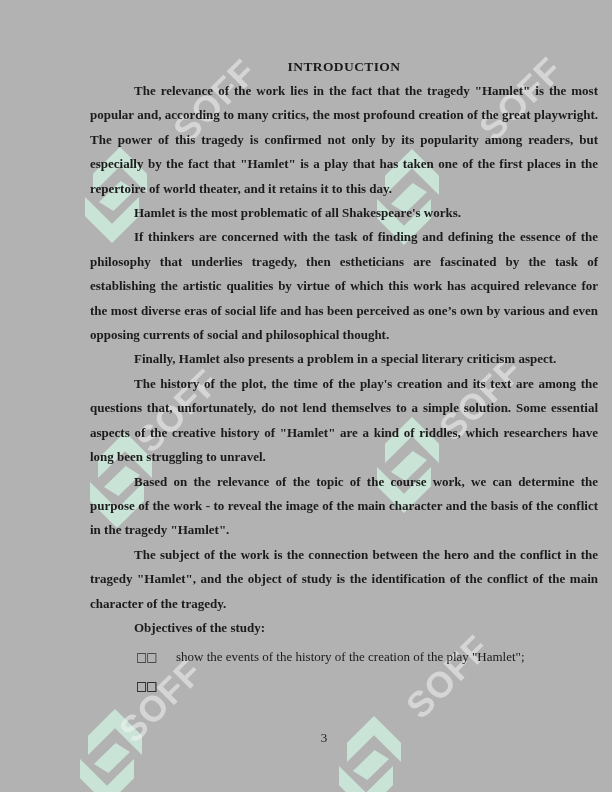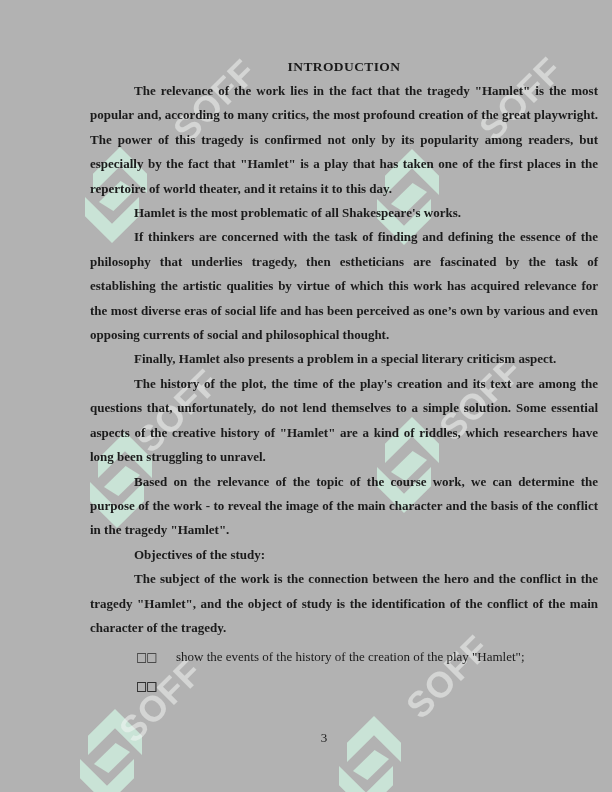--- a/index.html
+++ b/index.html
@@ -105,22 +105,22 @@
   </div>
 
   <main class="text-block">
     <h1 class="doc-title">INTRODUCTION</h1>
     <p class="para">The relevance of the work lies in the fact that the tragedy "Hamlet" is the most popular and, according to many critics, the most profound creation of the great playwright. The power of this tragedy is confirmed not only by its popularity among readers, but especially by the fact that "Hamlet" is a play that has taken one of the first places in the repertoire of world theater, and it retains it to this day.</p>
     <p class="para">Hamlet is the most problematic of all Shakespeare's works.</p>
     <p class="para">If thinkers are concerned with the task of finding and defining the essence of the philosophy that underlies tragedy, then estheticians are fascinated by the task of establishing the artistic qualities by virtue of which this work has acquired relevance for the most diverse eras of social life and has been perceived as one’s own by various and even opposing currents of social and philosophical thought.</p>
     <p class="para">Finally, Hamlet also presents a problem in a special literary criticism aspect.</p>
     <p class="para">The history of the plot, the time of the play's creation and its text are among the questions that, unfortunately, do not lend themselves to a simple solution. Some essential aspects of the creative history of "Hamlet" are a kind of riddles, which researchers have long been struggling to unravel.</p>
     <p class="para">Based on the relevance of the topic of the course work, we can determine the purpose of the work - to reveal the image of the main character and the basis of the conflict in the tragedy "Hamlet".</p>
+    <p class="para">The subject of the work is the connection between the hero and the conflict in the tragedy "Hamlet", and the object of study is the identification of the conflict of the main character of the tragedy.</p>
     <p class="para">Objectives of the study:</p>
-    <p class="para">The subject of the work is the connection between the hero and the conflict in the tragedy "Hamlet", and the object of study is the identification of the conflict of the main character of the tragedy.</p>
 
     <div class="obj-item">
       <span class="obj-bullet">□□</span>
       <span class="obj-text">show the events of the history of the creation of the play "Hamlet";</span>
     </div>
     <div class="obj-item">
       <span class="obj-bullet">□□</span>
     </div>
     <div class="obj-item">
       <span class="obj-bullet">□□</span>

